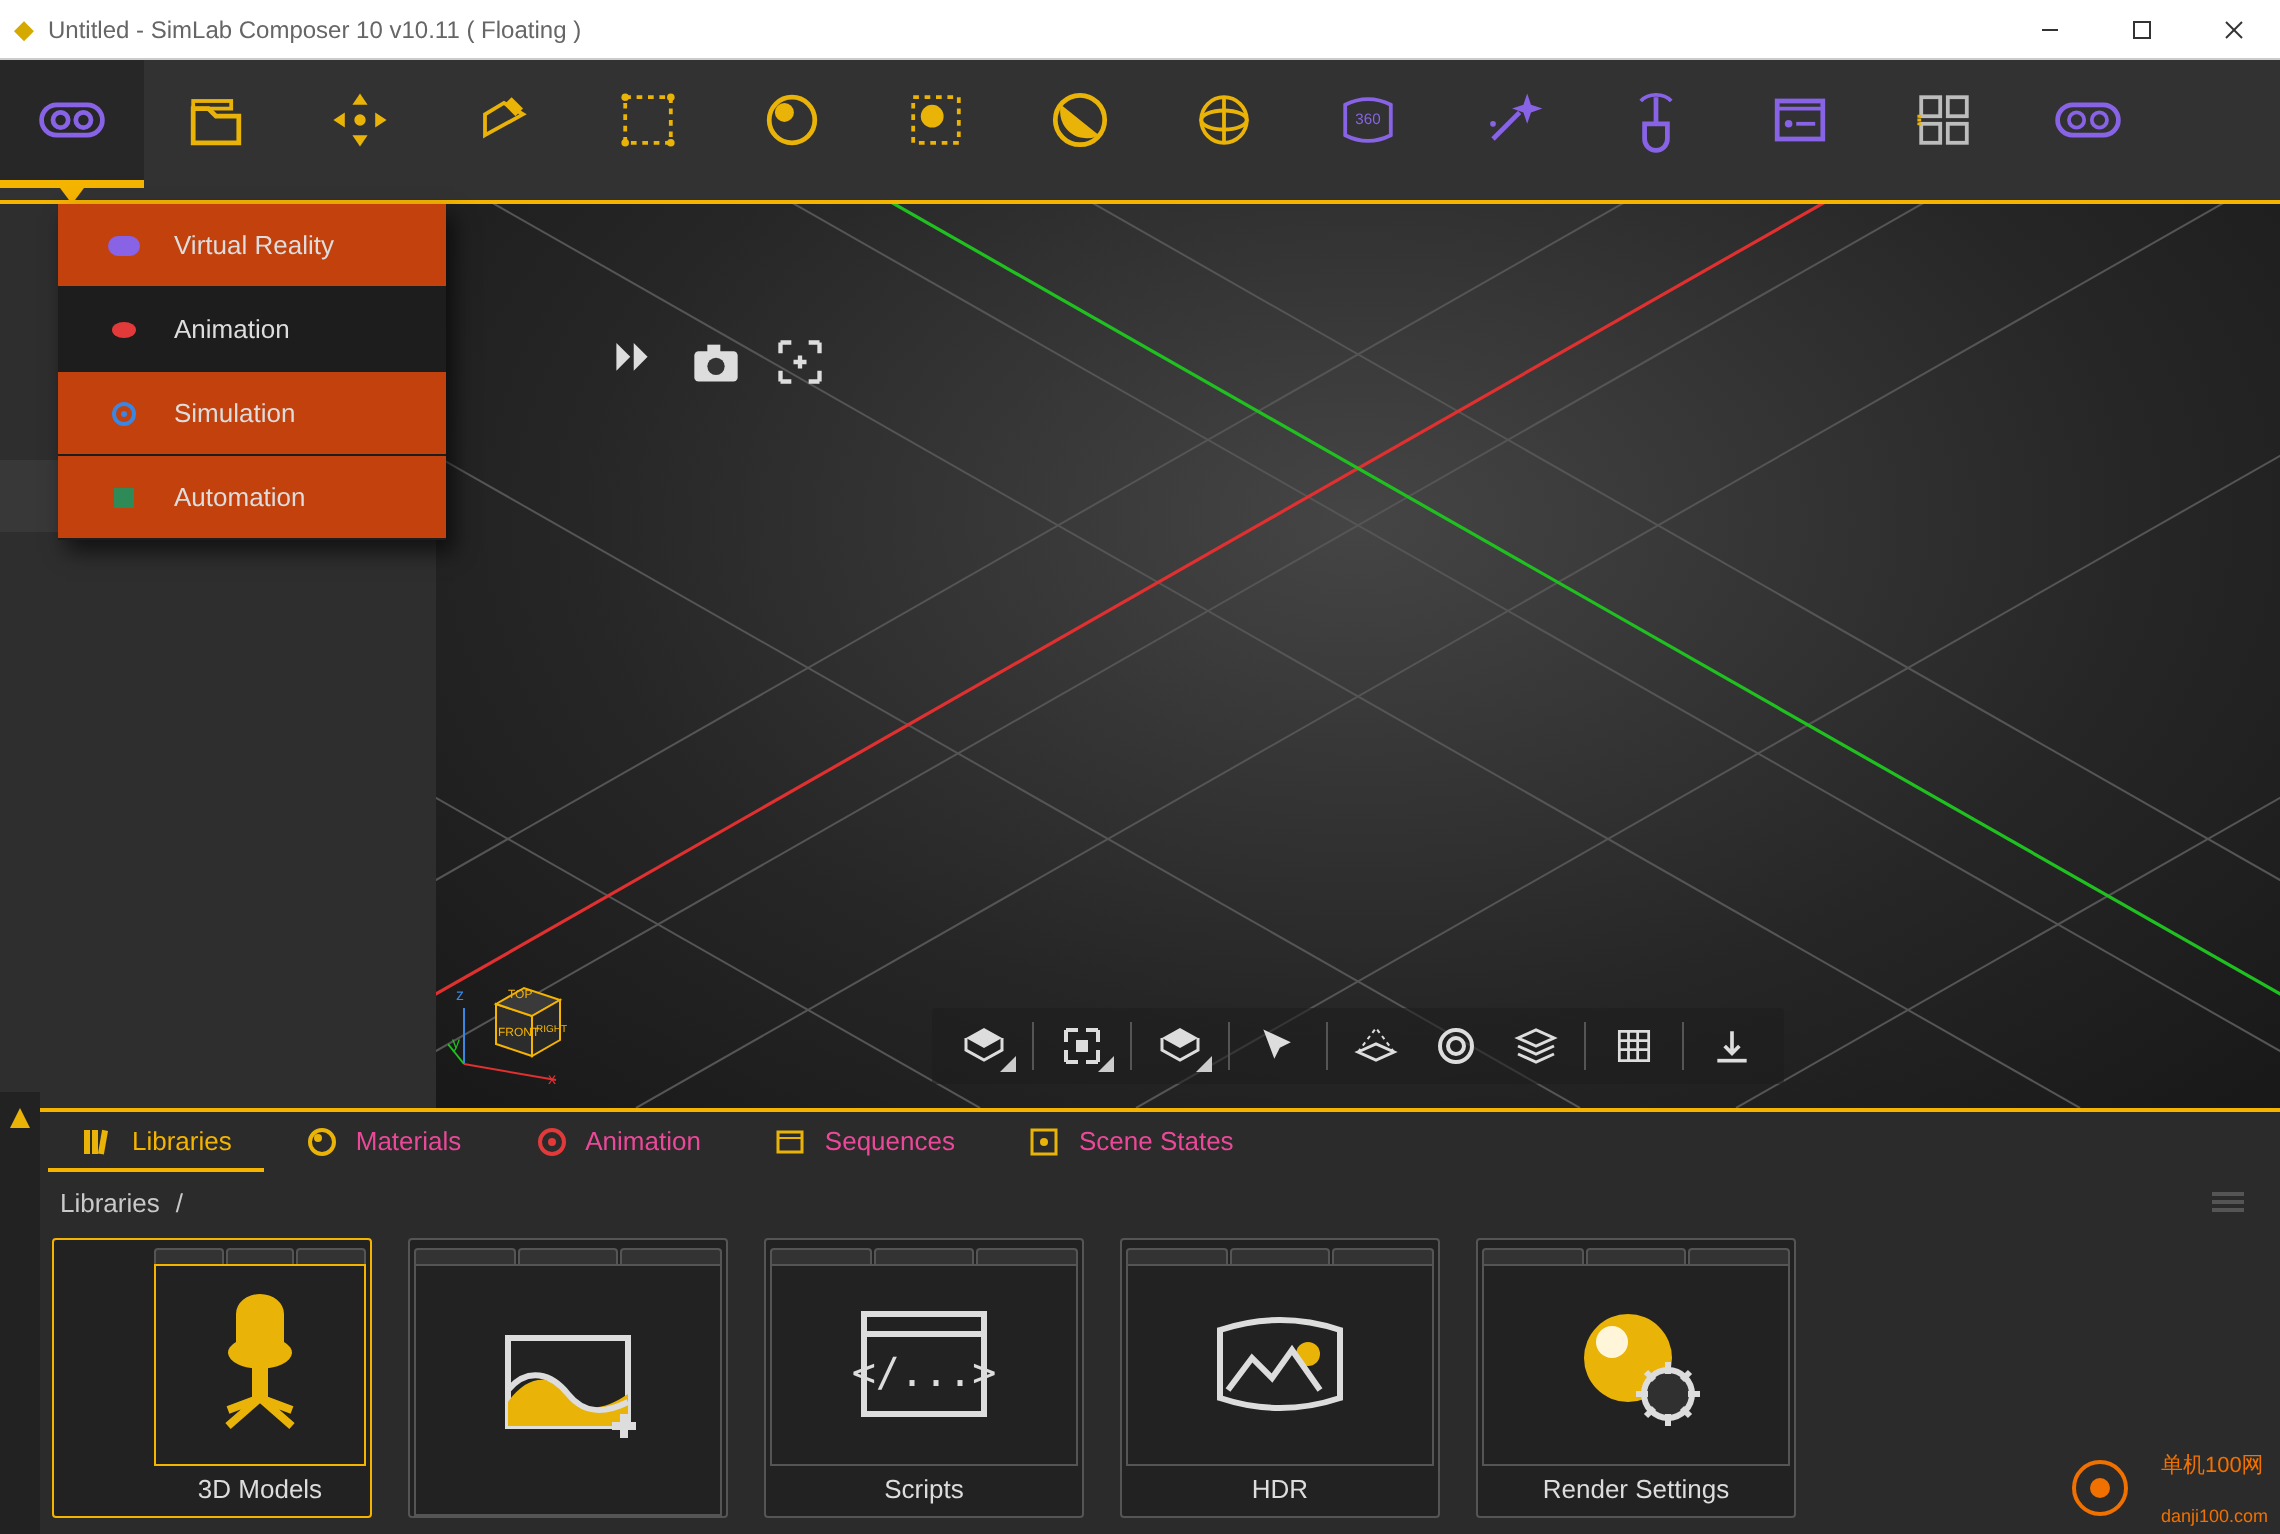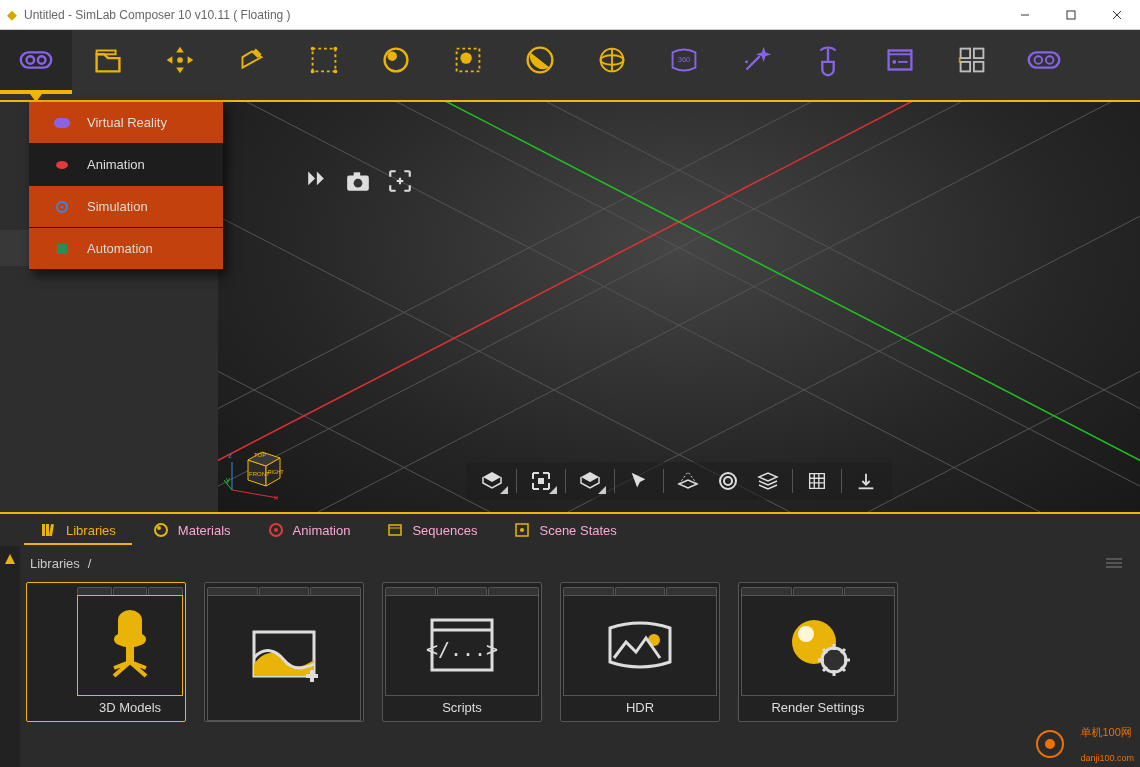--- a/index.html
+++ b/index.html
@@ -146,42 +146,42 @@
   .viewcube {
     position: absolute;
     left: 6px; bottom: 8px;
     width: 62px; height: 70px;
     color:#f5b400;
     font-size:8px;
   }
 
   
   .bottompanel {
-    height: 255px;
+    height: 213px;
     background: #2b2b2b;
     display: flex;
     flex-direction: column;
     border-top: 2px solid #f5b400;
   }
   .vstrip {
     position:absolute; left:0; bottom:0; width:20px; height: 221px;
     background:#222;
     display:flex; flex-direction:column; align-items:center;
     gap:2px;
   }
   .bottompanel .tabs {
     display: flex; align-items: center; gap: 4px;
     height: 34px;
     padding-left: 24px;
     background: #2b2b2b;
   }
   .bottompanel .tab {
     display: flex; align-items: center; gap: 8px;
     padding: 0 16px; height: 28px;
-    color: #f9a8d4;
+    color: #ec4899;
     border-bottom: 2px solid transparent;
   }
   .bottompanel .tab.active {
     border-bottom: 2px solid #f5b400;
     color: #f5b400;
   }
   .bottompanel .tab .ticon { width:18px; height:18px; display:flex;align-items:center;justify-content:center; }
   .breadcrumbs {
     height: 30px; display:flex; align-items:center;
     padding-left: 30px; gap: 8px;

